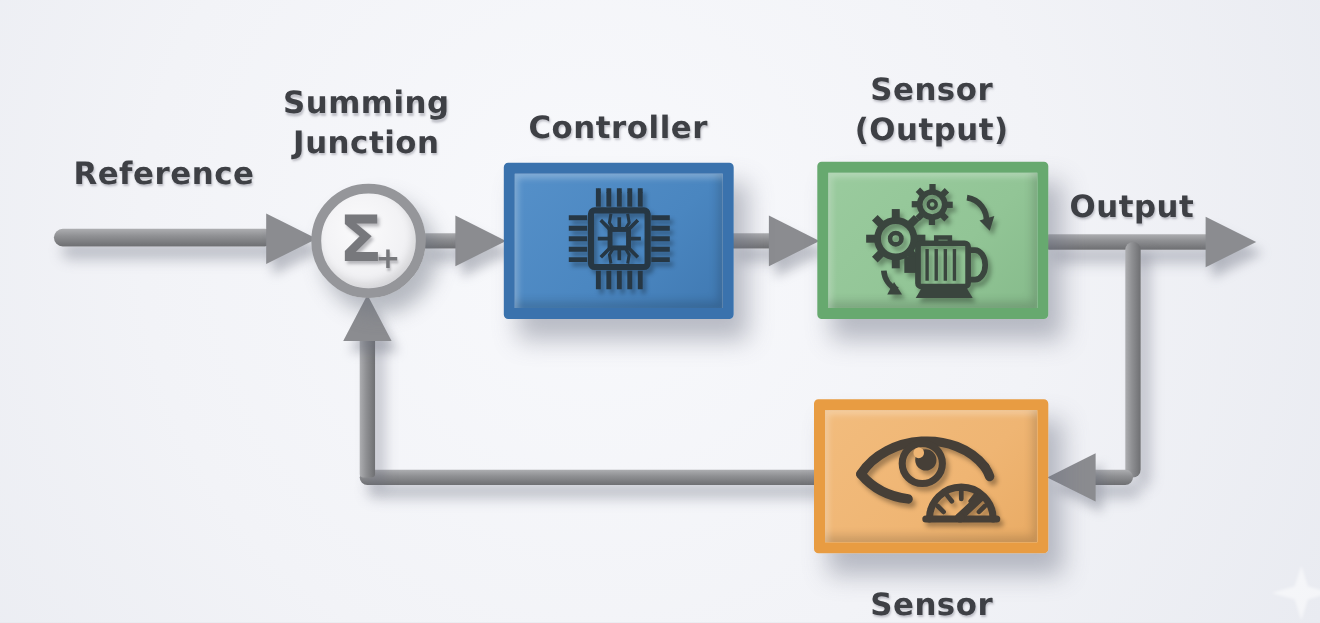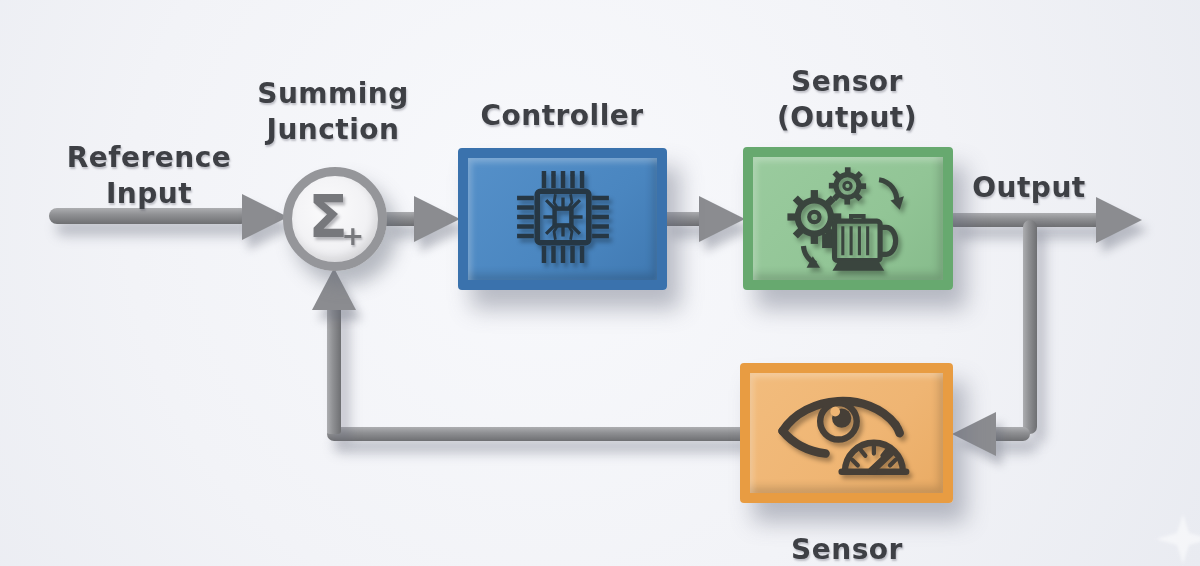--- a/index.html
+++ b/index.html
@@ -186,21 +186,20 @@
           <path d="M73 77l5 5M81 68l4 5M93 64v7M105 68l-4 5M113 77l-5 5" stroke-width="4"></path>
           <path d="M91 87L109 70" stroke-width="7"></path>
           <circle cx="92" cy="87" r="4" fill="#463f37" stroke="none"></circle>
         </g>
       </svg>
     </span>
   </div>
 
   <div class="label" id="label-reference">
     <span>Reference</span><br>
-    <span>Input</span>
   </div>
   <div class="label" id="label-controller">
     <span>Controller</span>
   </div>
   <div class="label" id="label-summing">
     <span>Summing</span><br>
     <span>Junction</span>
   </div>
   <div class="label" id="label-system">
     <span>Sensor</span><br>

